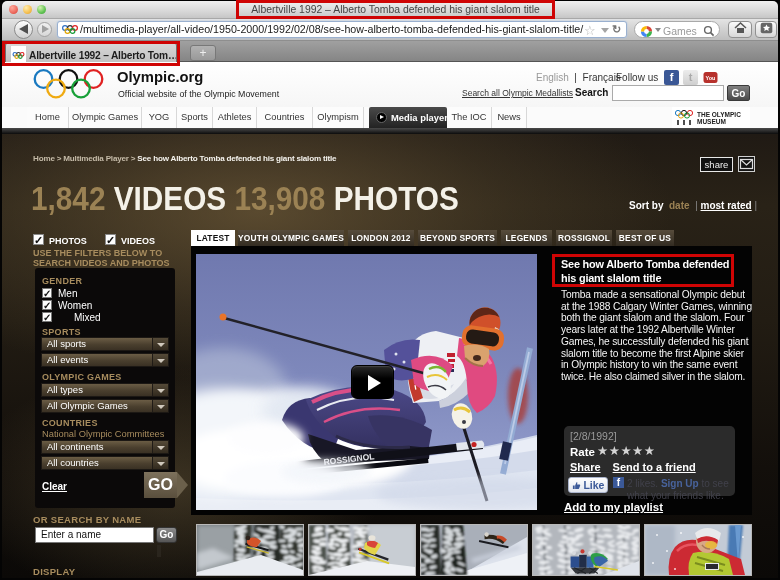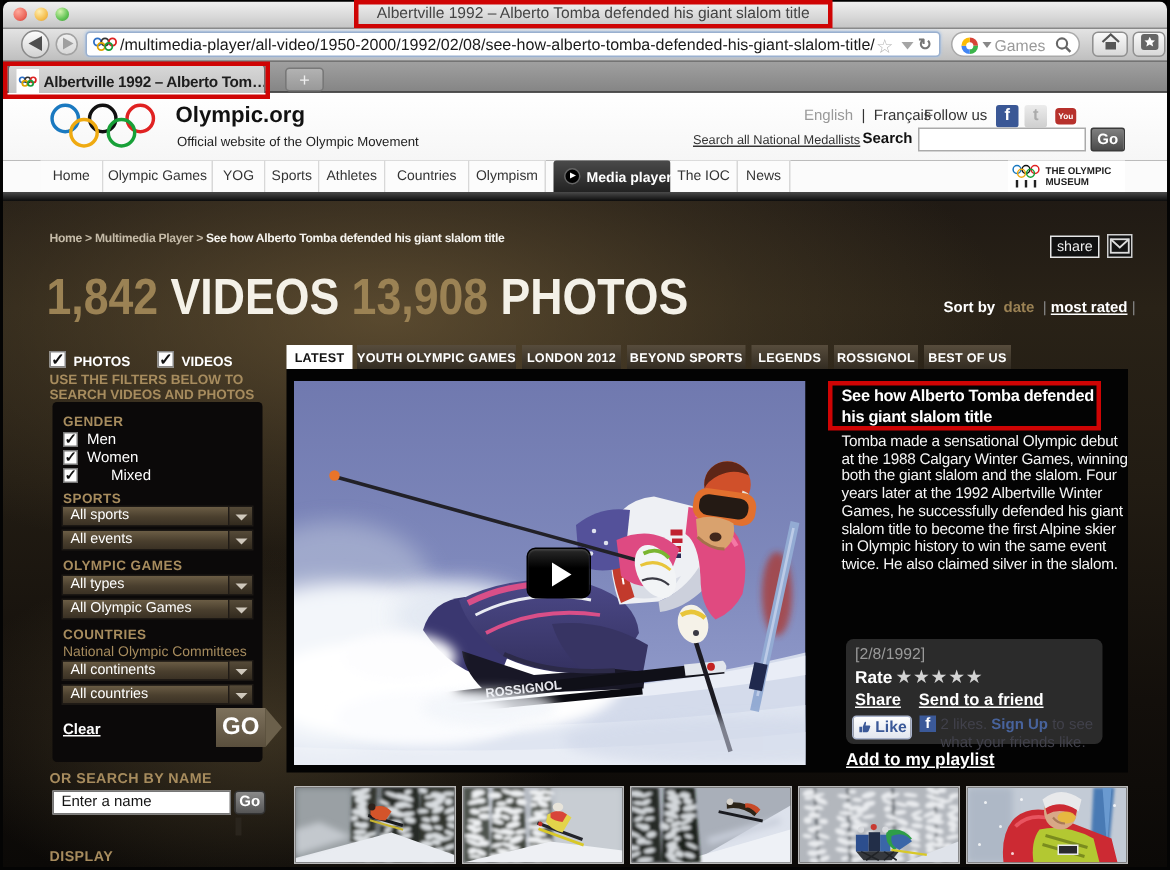--- a/index.html
+++ b/index.html
@@ -222,21 +222,21 @@
   <div class="abs" id="wordmark">Olympic.org</div>
   <div class="abs" id="tagline">Official website of the Olympic Movement</div>
   <div class="abs" id="toplinks"><span class="dim">English</span> &nbsp;|&nbsp; Français</div>
   <div class="abs" id="followus">Follow us</div>
   <div class="sico" style="left:664px; background:#3a5795;">f</div>
   <div class="sico" style="left:683px; background:linear-gradient(#ececec,#cfcfcf); color:#aaa;">t</div>
   <div class="sico" style="left:703px; background:#fff;"><svg width="15" height="15" viewBox="0 0 15 15">
       <rect x="0.5" y="2" width="14" height="11" rx="2.5" fill="#b7312c"></rect>
       <text x="7.5" y="9.6" font-size="5.5" fill="#fff" text-anchor="middle" font-family="Liberation Sans, sans-serif">You</text>
     </svg></div>
-  <div class="abs" id="medal">Search all National Medallists</div>
+  <div class="abs" id="medal">Search all Olympic Medallists</div>
   <div class="abs" id="searchlbl">Search</div>
   <div class="abs" id="hsearch"></div>
   <div class="abs" id="hgo">Go</div>
 
   <div class="abs" id="navrow"></div>
   <span class="ntab" style="left:27px; width:42px;">Home</span>
   <span class="ntab" style="left:69px; width:73px;">Olympic Games</span>
   <span class="ntab" style="left:142px; width:35px;">YOG</span>
   <span class="ntab" style="left:177px; width:36px;">Sports</span>
   <span class="ntab" style="left:213px; width:44px;">Athletes</span>

